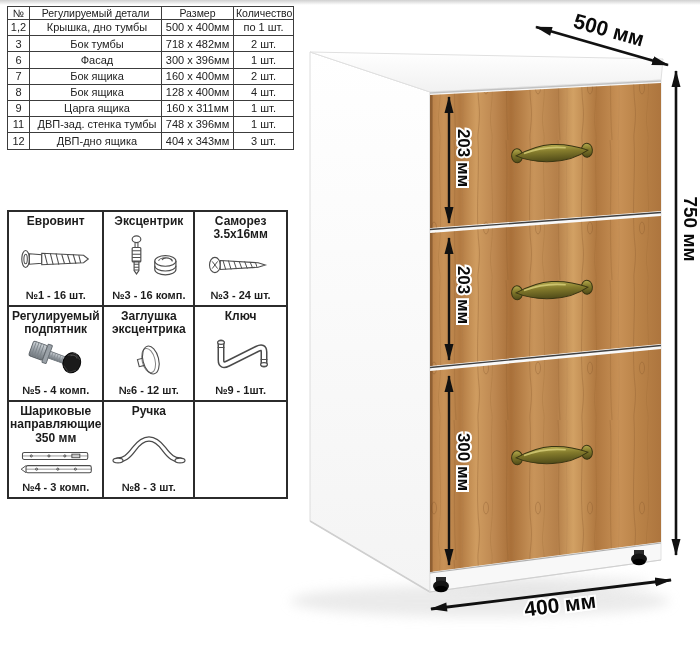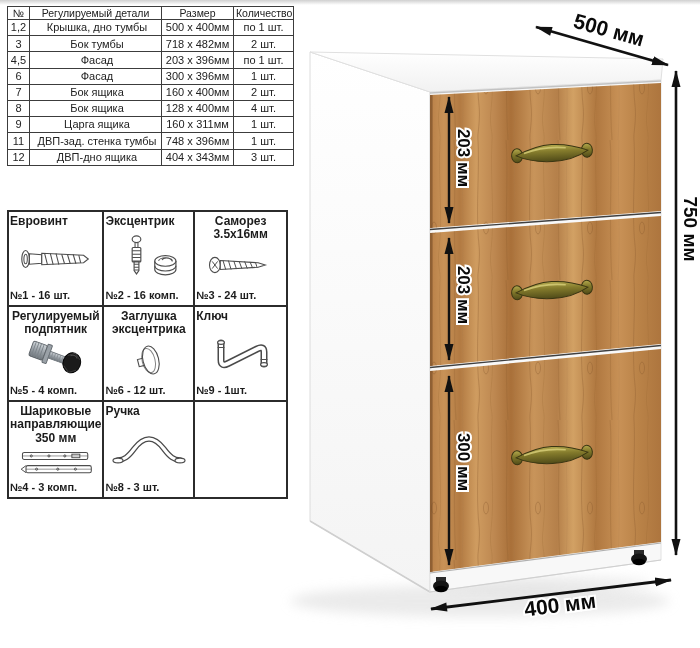--- a/index.html
+++ b/index.html
@@ -22,21 +22,21 @@
   table.parts td{height:15.2px;text-align:center;}
   table.parts td.name{text-align:center;padding-left:5px;}
   
   .hw-grid{
     position:absolute;left:7px;top:210px;width:277px;
     display:grid;grid-template-columns:repeat(3,1fr);grid-auto-rows:95px;
     border:2px solid #2b2b2b;background:#fff;
   }
   .hw-cell{
     box-sizing:border-box;border-right:2px solid #2b2b2b;border-bottom:2px solid #2b2b2b;
-    display:flex;flex-direction:column;align-items:flex-start;justify-content:space-between;
+    display:flex;flex-direction:column;align-items:center;justify-content:space-between;
     padding:3px 1px 4px;text-align:center;
   }
   .hw-cell:nth-child(3n){border-right:none;}
   .hw-cell:nth-child(n+7){border-bottom:none;}
   .hw-title{font-weight:bold;font-size:12px;line-height:1.12;}
   .hw-qty{font-weight:bold;font-size:11px;}
   .hw-icon{flex:1;display:flex;align-items:center;justify-content:center;width:100%;}
   .hw-icon svg{display:block;}
   .lineart{stroke:#4d4d4d;stroke-width:1.2;fill:#ffffff;}
   .lineartN{stroke:#4d4d4d;stroke-width:1.1;fill:none;}
@@ -71,26 +71,20 @@
         <td>500 х 400мм</td>
         <td>по 1 шт.</td>
       </tr>
     <tr>
         <td>3</td>
         <td class="name">Бок тумбы</td>
         <td>718 х 482мм</td>
         <td>2 шт.</td>
       </tr>
     <tr>
-        <td>4,5</td>
-        <td class="name">Фасад</td>
-        <td>203 х 396мм</td>
-        <td>по 1 шт.</td>
-      </tr>
-    <tr>
         <td>6</td>
         <td class="name">Фасад</td>
         <td>300 х 396мм</td>
         <td>1 шт.</td>
       </tr>
     <tr>
         <td>7</td>
         <td class="name">Бок ящика</td>
         <td>160 х 400мм</td>
         <td>2 шт.</td>
@@ -149,21 +143,21 @@
         <path class="lineart" d="M23.5,29 L28.5,29 L28.5,38 L26,41.5 L23.5,38 Z"></path>
         <path class="lineartN" d="M23.5,31.5 h5 M23.5,34.5 h5 M23.5,37.5 h5"></path>
         <g transform="translate(56,34)">
           <path class="lineart" d="M-11,-6 L-11,3 A11,5.5 0 0 0 11,3 L11,-6"></path>
           <ellipse class="lineart" cx="0" cy="-6" rx="11" ry="5.5"></ellipse>
           <path class="lineartN" d="M-7,-6 A7,3.5 0 1 1 7,-5.5 A5,2.5 0 1 0 -3.5,-7"></path>
           <path class="lineartN" d="M-11,-1 A11,5.5 0 0 0 11,-1"></path>
         </g>
       </svg>
     </div>
-    <div class="hw-qty">№2 - 16 комп.</div>
+    <div class="hw-qty">№3 - 16 комп.</div>
   </div>
 
   <div class="hw-cell">
     <div class="hw-title">Саморез 3.5х16мм</div>
     <div class="hw-icon">
       <svg width="76" height="36" viewBox="0 0 78 40">
         <ellipse class="lineart" cx="10" cy="20" rx="6" ry="8.5"></ellipse>
         <path class="lineartN" d="M7,16 L13,24 M13,16 L7,24"></path>
         <path class="lineart" d="M16,15 L58,17.5 L66,20 L58,22.5 L16,25 Z"></path>
         <path class="lineartN" d="M19,15 L22,25 M25,15 L28,25 M31,15.5 L34,24.5 M37,16 L40,24 M43,16 L46,24 M49,16.5 L52,23.5 M55,17 L57,23"></path>

